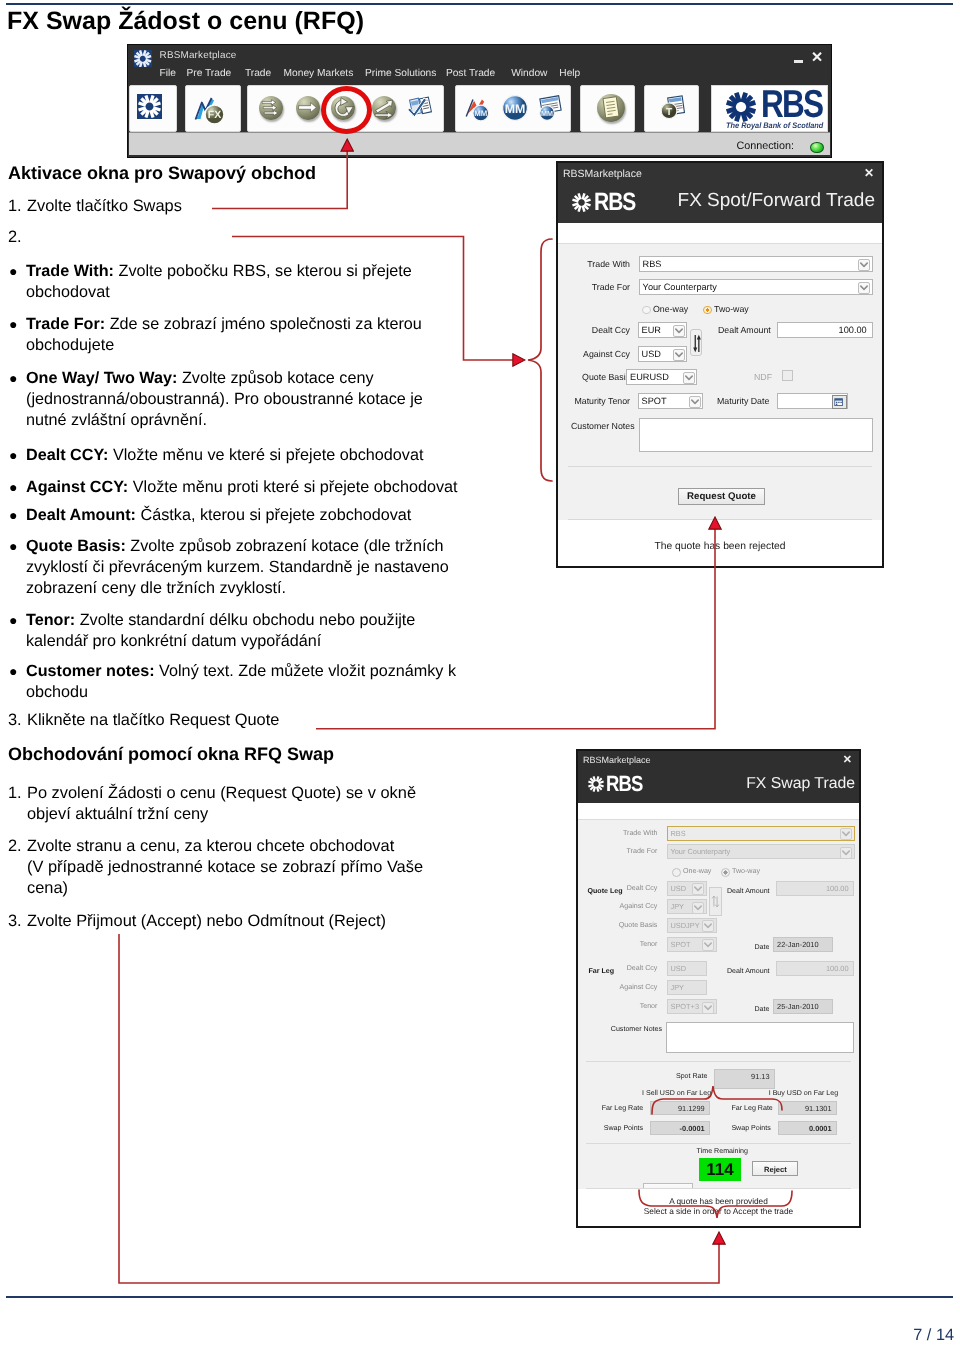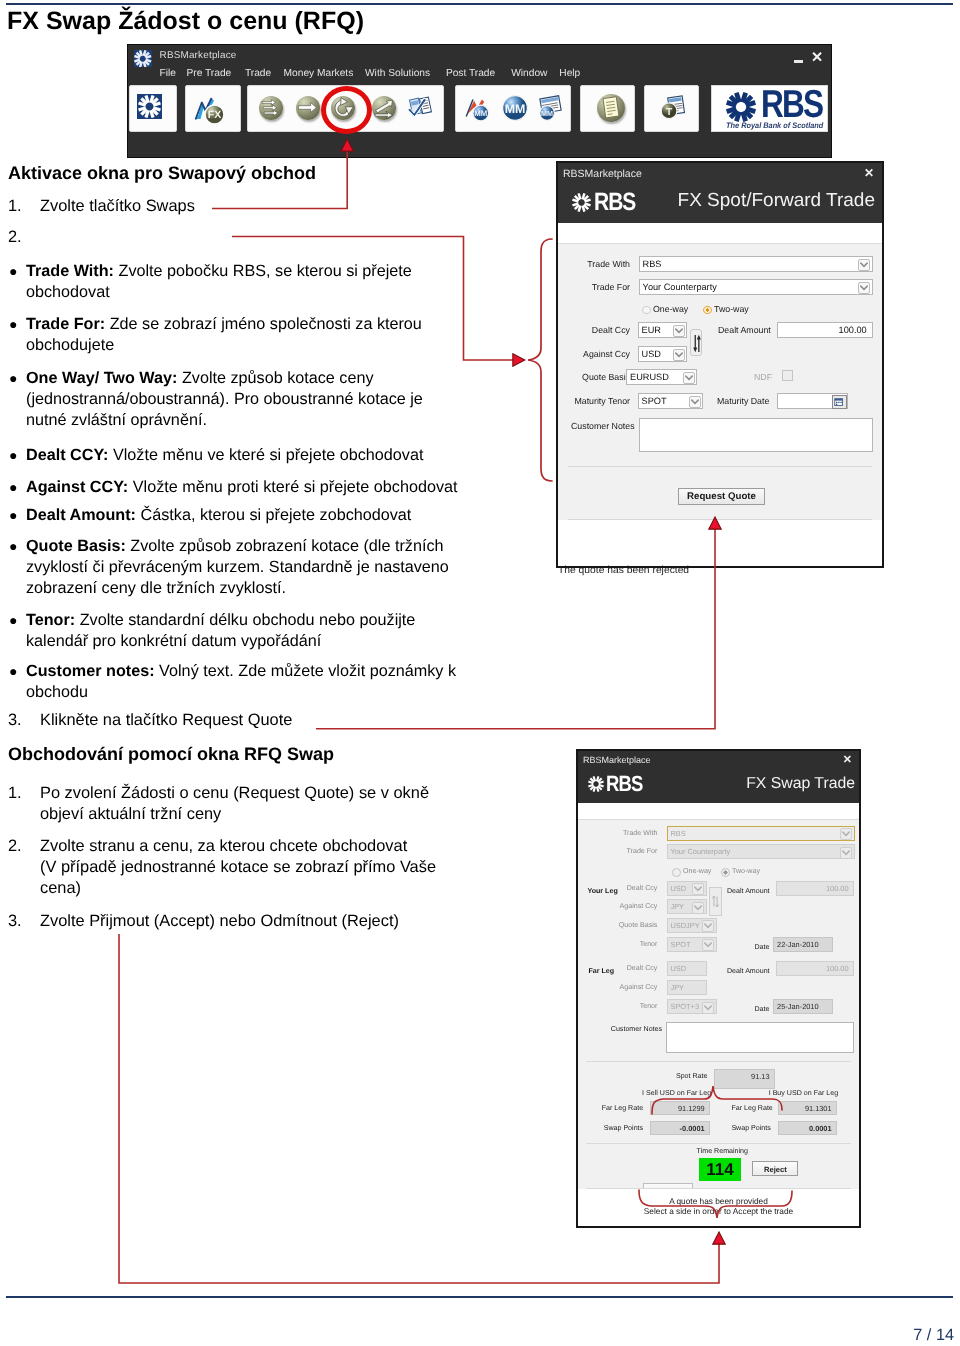--- a/index.html
+++ b/index.html
@@ -10,21 +10,21 @@
   .page{position:absolute;left:0;top:0;width:960px;height:1346px;}
   .abs{position:absolute;}
   #header-rule{left:6px;top:3px;width:947px;height:2px;background:#1f3864;}
   #page-title{left:7px;top:7px;font-size:25px;font-weight:bold;white-space:nowrap;}
   #footer-rule{left:6px;top:1296px;width:947px;height:2px;background:#1f3864;}
   #page-number{left:0;top:1326px;width:954px;text-align:right;font-size:16.3px;color:#1f3864;}
 
   .h2{font-size:18px;font-weight:bold;left:8px;white-space:nowrap;}
   .step{left:8px;font-size:16.4px;line-height:21px;}
   .step .num{position:absolute;left:0;top:0;width:30px;}
-  .step .txt{display:block;margin-left:32px;white-space:pre-wrap;}
+  .step .txt{display:block;margin-left:19px;white-space:pre-wrap;}
   .bul{left:8px;font-size:16.2px;line-height:21px;}
   .bul .dot{position:absolute;left:1px;top:0px;font-size:14px;}
   .bul .txt{display:block;margin-left:18px;}
   .bul b{font-weight:bold;}
 
   
   #mkt{left:127px;top:44px;width:705px;height:114px;background:#2f2f2f;
        border:1px solid #0d0d0d;box-sizing:border-box;}
   #mkt-title{left:159.6px;top:50px;font-size:9.9px;color:#dcdcdc;letter-spacing:.2px;}
   #mkt-logo{left:134px;top:49.5px;width:17.5px;height:17px;background:#1c3e78;}
@@ -75,21 +75,21 @@
       border:1px solid #bdbdbd;border-radius:2px;box-sizing:border-box;}
   .ddarrow svg{position:absolute;left:1px;top:2px;}
   .radio{position:absolute;width:8.5px;height:8.5px;border-radius:50%;border:1px solid #cdcdcd;
       background:#f6f6f6;box-sizing:border-box;}
   .radio.on{border-color:#e2a83a;background:radial-gradient(circle at 50% 50%, #f08a00 0 36%, #fdf1dc 38% 100%);}
   .chk{position:absolute;width:11px;height:11px;border:1px solid #c4c4c4;background:#ededed;box-sizing:border-box;}
   .sep{position:absolute;height:1px;background:#d8d8d8;}
   .btn{position:absolute;background:linear-gradient(#fafafa,#e7e7e7);border:1px solid #9c9c9c;
       box-sizing:border-box;font-size:9.7px;font-weight:bold;color:#1b1b1b;text-align:center;line-height:16px;}
   .msgzone{position:absolute;left:0;right:0;background:#fff;}
-  .msg{position:absolute;width:100%;text-align:left;font-size:10.3px;color:#1a1a1a;margin-top:24px;}
+  .msg{position:absolute;width:100%;text-align:center;font-size:10.3px;color:#1a1a1a;}
   .swapbtn{position:absolute;background:#f2f2f2;border:1px solid #b9b9b9;box-sizing:border-box;}
   .calbtn{position:absolute;width:15px;height:14px;background:#e9e9e9;border:1px solid #8a8a8a;box-sizing:border-box;}
 
   
   #swp{left:576px;top:749px;width:285px;height:479px;background:#f1f1f1;
        border:2px solid #161616;box-sizing:border-box;}
   #swp .dlg-hdr{height:52px;background:#2f2f2f;}
   #swp .dlg-apptitle{left:5px;top:4px;font-size:9px;}
   #swp .dlg-close{right:7px;top:2px;font-size:11px;}
   #swp .dlg-daisy{left:10px;top:25px;}
@@ -151,21 +151,21 @@
       </svg>
     </div>
   <div class="abs" id="mkt-title">RBSMarketplace</div>
   <div class="abs" id="mkt-min"></div>
   <div class="abs" id="mkt-close">✕</div>
   <div class="abs" id="mkt-menu">
       <span style="left:0.5px">File</span>
       <span style="left:27.5px">Pre Trade</span>
       <span style="left:85.9px">Trade</span>
       <span style="left:124.6px">Money Markets</span>
-      <span style="left:206.0px">With Solutions</span>
+      <span style="left:206.0px">Prime Solutions</span>
       <span style="left:286.9px">Post Trade</span>
       <span style="left:352.2px">Window</span>
       <span style="left:400.3px">Help</span>
     </div>
   <div class="abs" id="mkt-tb">
       <div class="tbgrp" style="left:0px;width:48px"></div>
       <div class="tbgrp" style="left:56px;width:56px"></div>
       <div class="tbgrp" style="left:117.5px;width:197.5px"></div>
       <div class="tbgrp" style="left:326px;width:116px"></div>
       <div class="tbgrp" style="left:451px;width:55px"></div>
@@ -341,20 +341,24 @@
               <line x1="55.3" y1="33.8" x2="65.5" y2="2.4"></line>
               <line x1="66.2" y1="44.7" x2="97.6" y2="34.5"></line>
               <line x1="66.2" y1="55.3" x2="97.6" y2="65.5"></line>
             </g>
           </svg>
         </div>
       <div id="rbs-word">RBS</div>
       <div id="rbs-tag">The Royal Bank of Scotland</div>
     </div>
   </div>
+  <div class="abs" id="mkt-status">
+    <div id="mkt-conn">Connection:</div>
+    <div id="mkt-conn-dot"></div>
+  </div>
   <div class="abs" id="mkt-highlight"></div>
 
   <div class="abs" id="rfq">
       <div class="dlg-hdr">
         <div class="dlg-apptitle">RBSMarketplace</div>
         <div class="dlg-close">✕</div>
         <div class="dlg-daisy">
           <svg viewBox="0 0 100 100" width="19" height="19" style="display:block">
             <g stroke="#ffffff" stroke-width="13" stroke-linecap="butt" fill="none">
               <line x1="62.0" y1="62.0" x2="85.4" y2="85.4"></line>
@@ -487,21 +491,21 @@
       <div class="dl r" style="right:201.6px;top:96px">Trade For</div>
       <div class="di" style="left:88.5px;top:93px;width:188px;height:15px"><span>Your Counterparty</span><div class="ddg">
           <svg viewBox="0 0 10 7" width="8" height="6">
             <path d="M1 1.2 L5 5.2 L9 1.2" fill="none" stroke="#b4b4b4" stroke-width="1.9" stroke-linecap="round" stroke-linejoin="round"></path>
           </svg>
         </div></div>
       <div class="radiog" style="left:94px;top:116.5px"></div>
       <div class="dl" style="left:105px;top:115.5px">One-way</div>
       <div class="radiog on" style="left:143px;top:116.5px"></div>
       <div class="dl" style="left:154px;top:115.5px">Two-way</div>
-      <div class="dl bold" style="left:9.5px;top:135.5px">Your Leg</div>
+      <div class="dl bold" style="left:9.5px;top:135.5px">Quote Leg</div>
       <div class="dl r" style="right:201.6px;top:132.5px">Dealt Ccy</div>
       <div class="di" style="left:88.5px;top:129.5px;width:40px;height:15px"><span>USD</span><div class="ddg">
           <svg viewBox="0 0 10 7" width="8" height="6">
             <path d="M1 1.2 L5 5.2 L9 1.2" fill="none" stroke="#b4b4b4" stroke-width="1.9" stroke-linecap="round" stroke-linejoin="round"></path>
           </svg>
         </div></div>
       <div class="swapbtn" style="left:131px;top:136px;width:13px;height:29px;background:#ececec;border-color:#cfcfcf">
         <svg viewBox="0 0 13 29" width="11" height="27" style="position:absolute;left:0;top:0">
           <g stroke="#b4b4b4" stroke-width="1.1" fill="none">
             <path d="M4.6 20.5 V8.5"></path>

